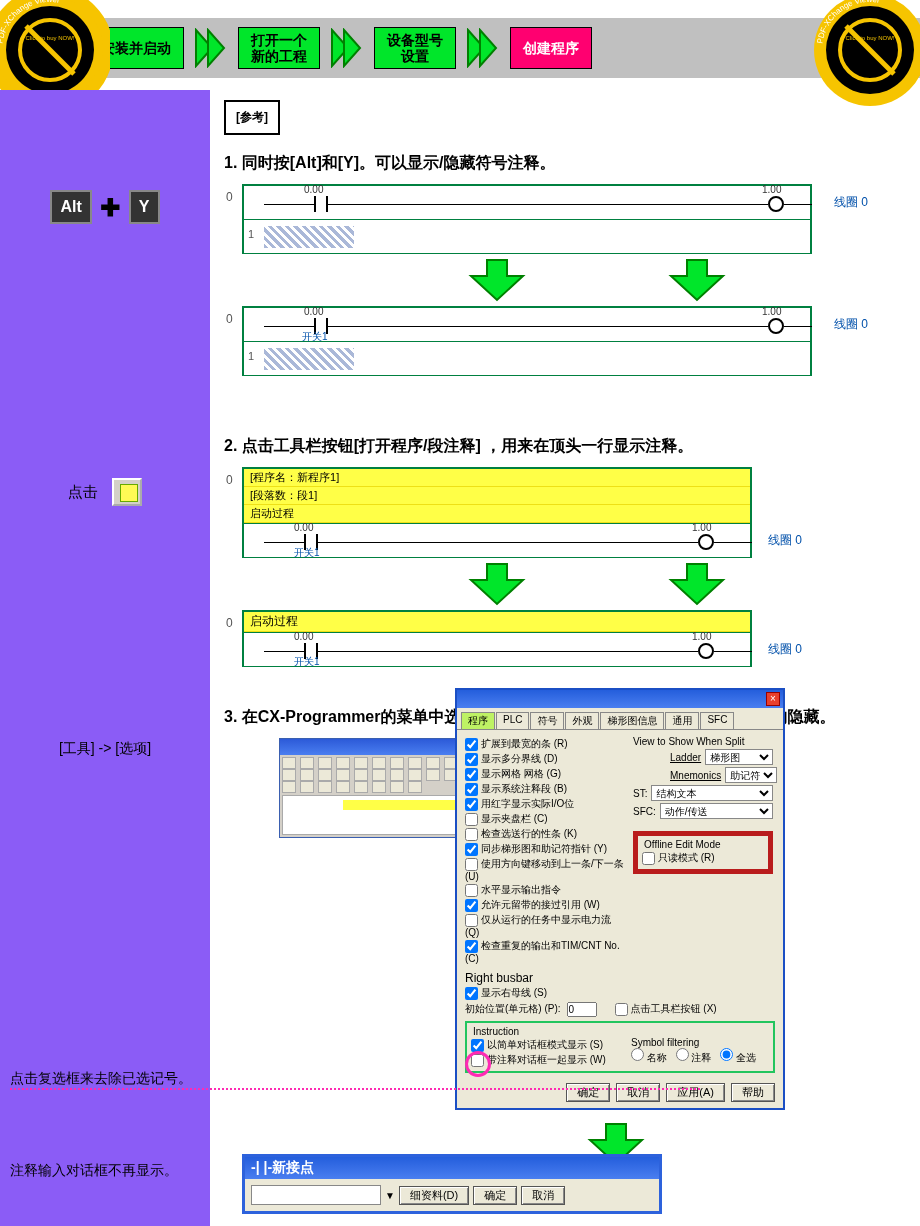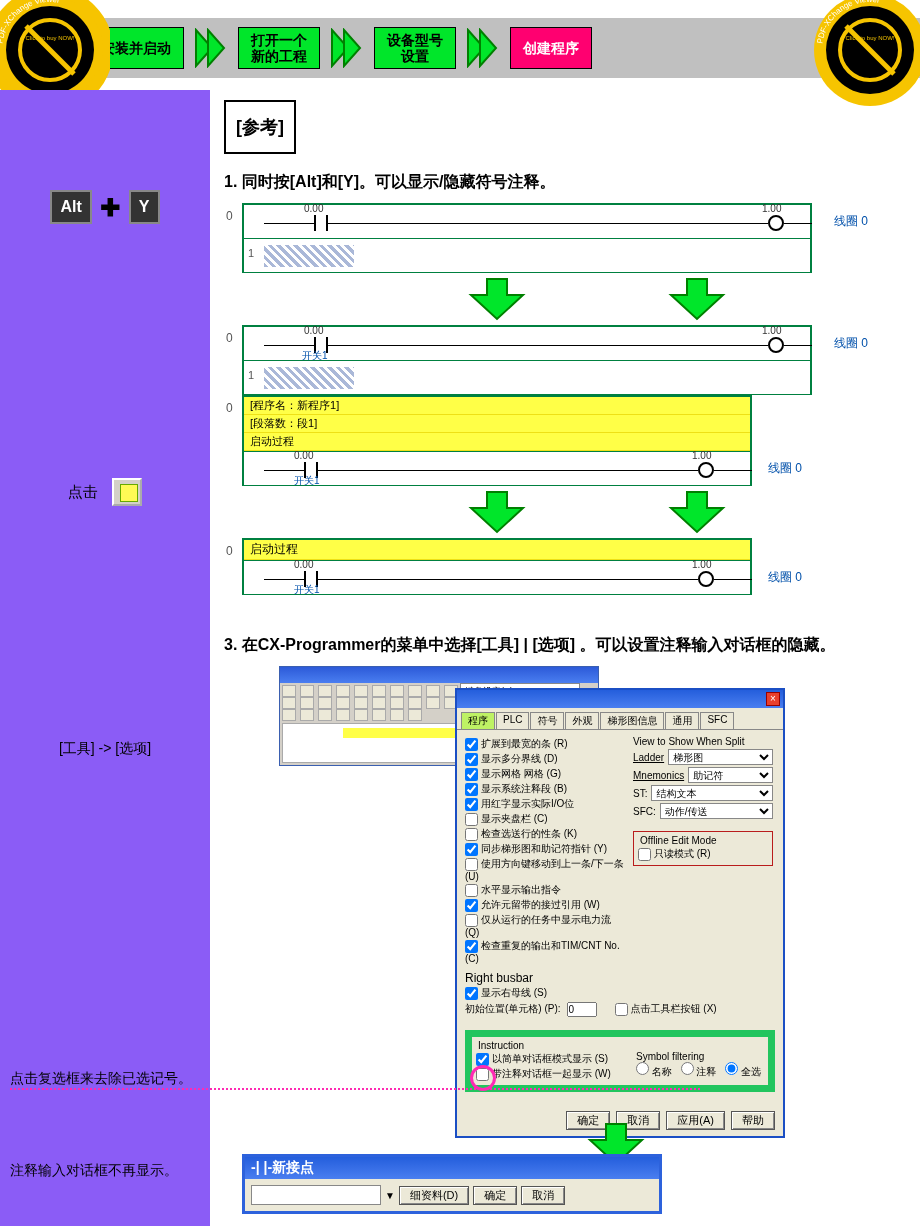--- a/index.html
+++ b/index.html
@@ -22,21 +22,21 @@
   .side-block { position: absolute; width: 210px; text-align: center; color: #000; }
   .keycap { display: inline-flex; align-items: center; justify-content: center; background: #333; color: #fff; font-weight: bold; border: 2px solid #888; height: 34px; padding: 0 8px; font-size: 16px; }
   .plus { font-weight: 900; font-size: 24px; margin: 0 4px; vertical-align: middle; }
   .iconbtn { display: inline-block; width: 30px; height: 28px; background: #d4d0c8; border: 2px outset #fff; position: relative; vertical-align: middle; }
   .iconbtn::after { content: ""; position: absolute; left: 6px; top: 4px; width: 16px; height: 16px; background: #fffa55; border: 1px solid #6a0; }
   .side-text { font-size: 14px; padding: 0 10px; text-align: left; }
   .stxt-center { text-align: center; }
 
   
   .main { position: absolute; left: 210px; top: 90px; width: 710px; padding: 10px 18px 0 14px; }
-  .ref-title { border: 2px solid #000; display: inline-block; padding: 13px 10px; font-size: 18px; font-weight: bold; margin-bottom: 10px; }
+  .ref-title { border: 2px solid #000; display: inline-block; padding: 7px 10px; font-size: 12px; font-weight: bold; margin-bottom: 10px; }
   .instr { font-size: 16px; font-weight: bold; margin: 8px 0 10px; }
 
   
   .ladder-wrap { position: relative; margin-left: 18px; }
   .ladder { background: #fff; border-left: 2px solid #008040; border-right: 2px solid #008040; border-top: 2px solid #008040; width: 570px; position: relative; }
   .rung { height: 34px; position: relative; border-bottom: 1px solid #008040; }
   .rnum { position: absolute; left: -18px; top: 4px; font-size: 12px; color: #555; }
   .contact { position: absolute; top: 12px; height: 12px; }
   .contact::before, .contact::after { content: ""; position: absolute; top: -2px; width: 2px; height: 16px; background: #000; }
   .contact::before { left: 0; }
@@ -64,27 +64,27 @@
   .dialog { position: absolute; left: 455px; top: 688px; width: 330px; background: #ece9d8; border: 2px solid #1b4fc4; font-size: 10px; color: #000; }
   .dlg-title { background: linear-gradient(#245edc,#4a7ef0); height: 18px; position: relative; }
   .dlg-close { position: absolute; right: 3px; top: 2px; width: 14px; height: 14px; background: #e83f2d; border: 1px solid #900; color: #fff; font-size: 10px; text-align: center; line-height: 12px; }
   .tabs { display: flex; gap: 1px; padding: 4px 4px 0; font-size: 10px; border-bottom: 1px solid #888; }
   .tab { background: #ece9d8; border: 1px solid #888; border-bottom: none; padding: 1px 6px; }
   .tab.active { background: #bef264; }
   .dlg-body { padding: 6px 8px; display: flex; gap: 8px; }
   .col-l { width: 160px; }
   .chk { display: block; margin: 1px 0; }
   .chk input { vertical-align: middle; margin-right: 3px; }
-  .u { text-decoration: underline; }
+  .u { text-decoration: underline; margin-left: 37px; }
   .col-r { width: 140px; }
   .fld { display: flex; align-items: center; gap: 4px; margin: 2px 0; }
   .fld select, .fld input[type=text] { flex: 1; font-size: 10px; height: 16px; background: #fff; border: 1px solid #888; }
-  .grp { border: 1px solid #b91c1c; padding: 3px 4px; margin-top: 12px; font-size: 10px; }
+  .grp { border: 5px solid #b91c1c; padding: 3px 4px; margin-top: 12px; font-size: 10px; }
   .grp .gtitle { margin-top: -10px; background: #ece9d8; display: inline-block; padding: 0 2px; }
-  .instr-box { border: 7px solid #22c55e; padding: 3px 4px; margin: 13px 8px; font-size: 10px; position: relative; }
+  .instr-box { border: 2px solid #22c55e; padding: 3px 4px; margin: 4px 8px; font-size: 10px; position: relative; }
   .circle-mark { position: absolute; left: -6px; top: 14px; width: 26px; height: 26px; border: 3px solid #ff2ab4; border-radius: 50%; pointer-events: none; }
   .btnrow { display: flex; gap: 6px; justify-content: flex-end; padding: 6px 8px; }
   .wbtn { background: #ece9d8; border: 1px solid #555; padding: 1px 10px; font-size: 11px; box-shadow: 1px 1px 0 #fff inset, -1px -1px 0 #888 inset; }
 
   .dotted-arrow { position: absolute; left: 0; width: 690px; border-top: 2px dotted #ff2ab4; }
 
   
   .newcontact { position: absolute; left: 242px; top: 1154px; width: 420px; border: 3px solid #2d62dc; background: #ece9d8; }
   .nc-title { background: linear-gradient(#245edc,#4a7ef0); color: #fff; font-size: 14px; padding: 2px 6px; font-weight: bold; }
   .nc-body { display: flex; align-items: center; gap: 4px; padding: 6px; }
@@ -226,20 +226,21 @@
         <span class="hline" style="left:540px;width:28px"></span>
         <span class="coil-lbl" style="top:8px">线圈 0</span>
       </div>
       <div class="rung">
           <span style="position:absolute;left:4px;top:8px;font-size:11px;color:#555">1</span>
         <div class="hatch" style="position:absolute;left:20px;top:6px;width:90px"></div>
       </div>
     </div>
   </div>
 
+  <div class="instr" style="margin-top:60px">2. 点击工具栏按钮[打开程序/段注释] ，用来在顶头一行显示注释。</div>
 
   
   <div class="ladder-wrap">
     <div class="ladder" style="width:510px">
       <div class="rung" style="height:auto;padding:0">
         <span class="rnum">0</span>
         <div class="yellowrow">[程序名：新程序1]</div>
         <div class="yellowrow">[段落数：段1]</div>
         <div class="yellowrow">启动过程</div>
       </div>

